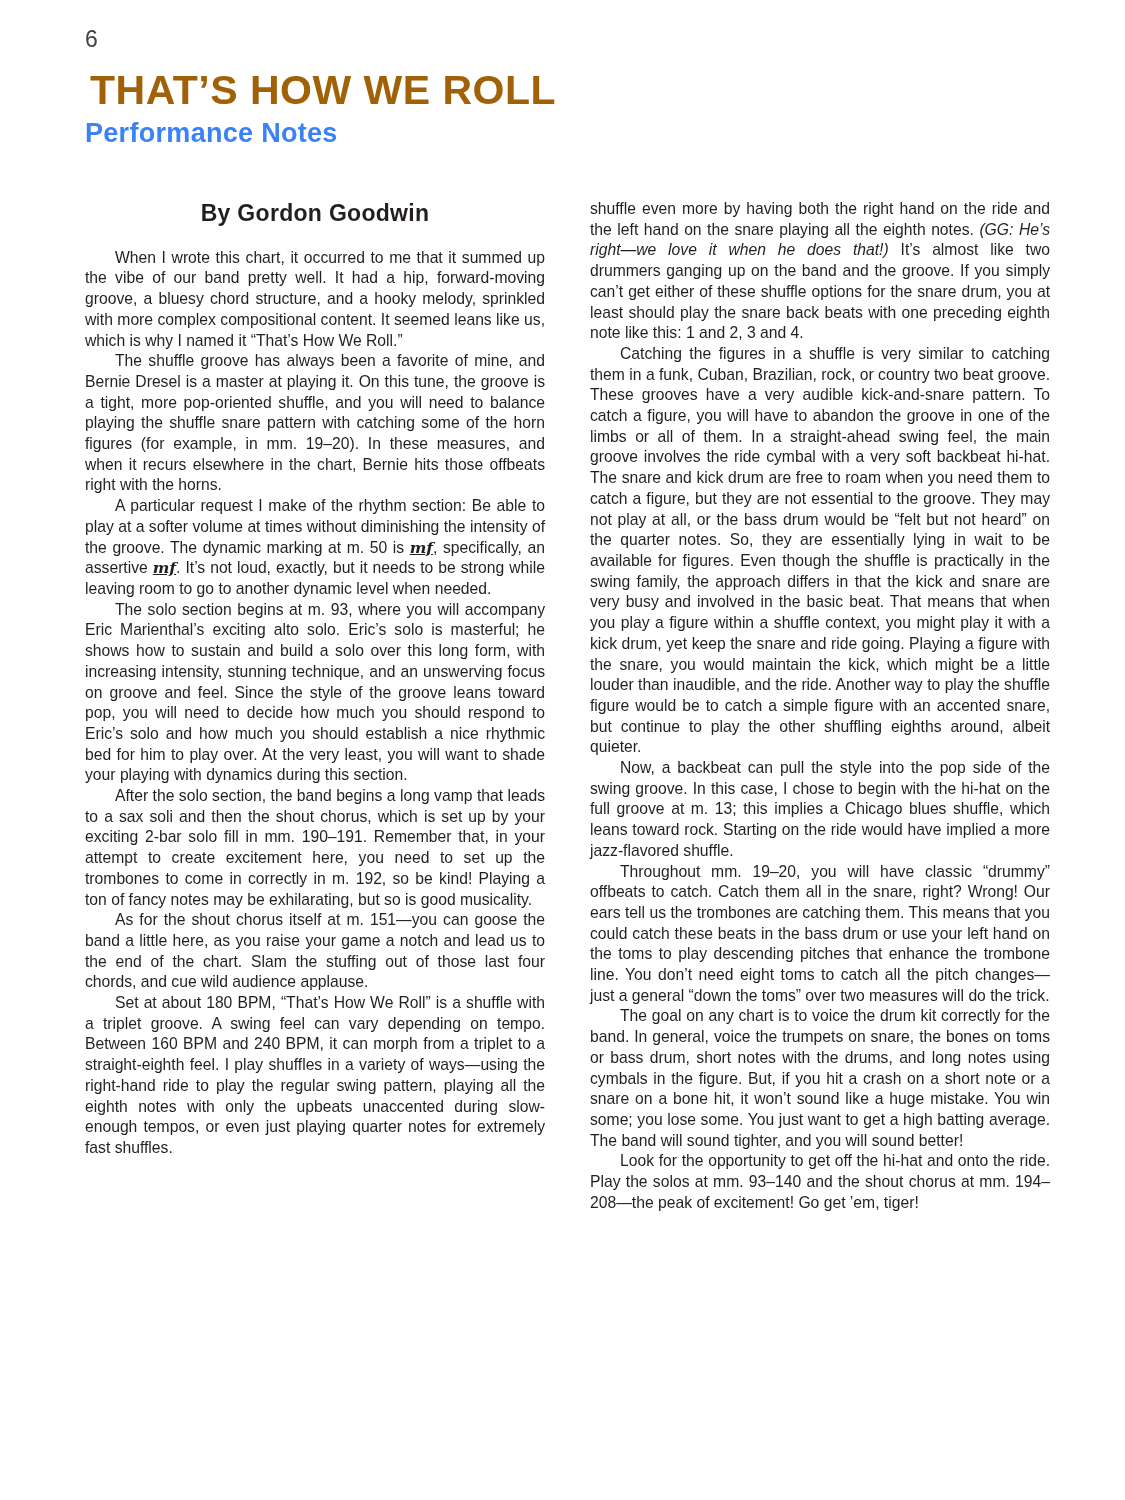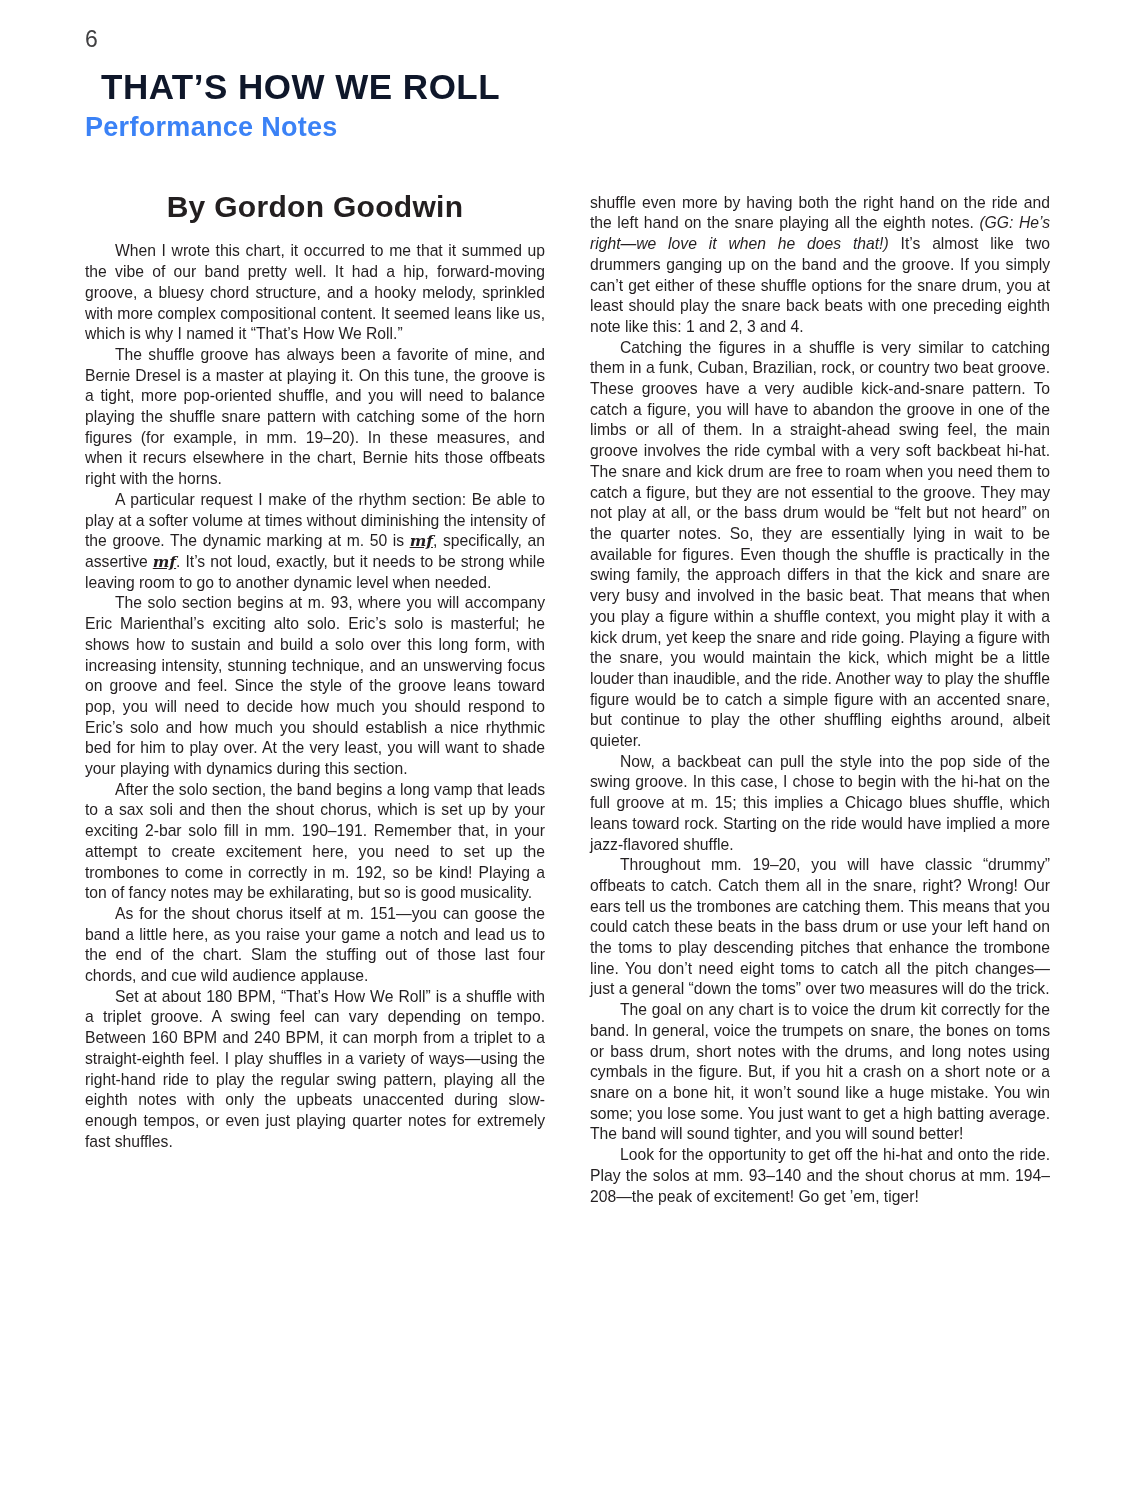--- a/index.html
+++ b/index.html
@@ -18,26 +18,26 @@
     padding: 26px 75px 0 85px;
     overflow: hidden;
   }
   .page-number {
     font-size: 23px;
     font-weight: 400;
     color: #414042;
     letter-spacing: 1px;
   }
   .title {
-    margin: 16px 0 0 16px;
-    font-size: 35px;
+    margin: 16px 0 0 5px;
+    font-size: 41px;
     line-height: 1.05;
     font-weight: 700;
     letter-spacing: 0.5px;
-    color: #0f172a;
+    color: #a16207;
   }
   .subtitle {
     margin: 6px 0 0 0;
     font-size: 27px;
     font-weight: 700;
     color: #3b82f6;
     letter-spacing: 0.3px;
   }
   .columns {
     display: flex;
@@ -57,21 +57,21 @@
     text-indent: 30px;
   }
   .col p.noindent {
     text-indent: 0;
   }
   .col p.cont {
     text-align-last: justify;
   }
   .byline {
     margin: 4px 0 24px 0;
-    font-size: 30px;
+    font-size: 23px;
     font-weight: 700;
     text-align: center;
     letter-spacing: 0.3px;
     color: #231f20;
   }
   .byline.bernie {
     margin-top: 44px;
     margin-bottom: 26px;
   }
   .dyn {
@@ -104,20 +104,20 @@
       <p>The solo section begins at m. 93, where you will accompany Eric Marienthal’s exciting alto solo. Eric’s solo is masterful; he shows how to sustain and build a solo over this long form, with increasing intensity, stunning technique, and an unswerving focus on groove and feel. Since the style of the groove leans toward pop, you will need to decide how much you should respond to Eric’s solo and how much you should establish a nice rhythmic bed for him to play over. At the very least, you will want to shade your playing with dynamics during this section.</p>
       <p>After the solo section, the band begins a long vamp that leads to a sax soli and then the shout chorus, which is set up by your exciting 2-bar solo fill in mm. 190–191. Remember that, in your attempt to create excitement here, you need to set up the trombones to come in correctly in m. 192, so be kind! Playing a ton of fancy notes may be exhilarating, but so is good musicality.</p>
       <p>As for the shout chorus itself at m. 151—you can goose the band a little here, as you raise your game a notch and lead us to the end of the chart. Slam the stuffing out of those last four chords, and cue wild audience applause.</p>
 
       <p>Set at about 180 BPM, “That’s How We Roll” is a shuffle with a triplet groove. A swing feel can vary depending on tempo. Between 160 BPM and 240 BPM, it can morph from a triplet to a straight-eighth feel. I play shuffles in a variety of ways—using the right-hand ride to play the regular swing pattern, playing all the eighth notes with only the upbeats unaccented during slow-enough tempos, or even just playing quarter notes for extremely fast shuffles.</p>
     </div>
 
     <div class="col">
       <p class="noindent"><span>shuffle even more by having both the right hand on the ride and the left hand on the snare playing all the eighth notes. </span><span class="em">(GG: He’s right—we love it when he does that!)</span><span> It’s almost like two drummers ganging up on the band and the groove. If you simply can’t get either of these shuffle options for the snare drum, you at least should play the snare back beats with one preceding eighth note like this: 1 and 2, 3 and 4.</span></p>
       <p>Catching the figures in a shuffle is very similar to catching them in a funk, Cuban, Brazilian, rock, or country two beat groove. These grooves have a very audible kick-and-snare pattern. To catch a figure, you will have to abandon the groove in one of the limbs or all of them. In a straight-ahead swing feel, the main groove involves the ride cymbal with a very soft backbeat hi-hat. The snare and kick drum are free to roam when you need them to catch a figure, but they are not essential to the groove. They may not play at all, or the bass drum would be “felt but not heard” on the quarter notes. So, they are essentially lying in wait to be available for figures. Even though the shuffle is practically in the swing family, the approach differs in that the kick and snare are very busy and involved in the basic beat. That means that when you play a figure within a shuffle context, you might play it with a kick drum, yet keep the snare and ride going. Playing a figure with the snare, you would maintain the kick, which might be a little louder than inaudible, and the ride. Another way to play the shuffle figure would be to catch a simple figure with an accented snare, but continue to play the other shuffling eighths around, albeit quieter.</p>
-      <p>Now, a backbeat can pull the style into the pop side of the swing groove. In this case, I chose to begin with the hi-hat on the full groove at m. 15; this implies a Chicago blues shuffle, which leans toward rock. Starting on the ride would have implied a more jazz-flavored shuffle.</p>
+      <p>Now, a backbeat can pull the style into the pop side of the swing groove. In this case, I chose to begin with the hi-hat on the full groove at m. 13; this implies a Chicago blues shuffle, which leans toward rock. Starting on the ride would have implied a more jazz-flavored shuffle.</p>
       <p>Throughout mm. 19–20, you will have classic “drummy” offbeats to catch. Catch them all in the snare, right? Wrong! Our ears tell us the trombones are catching them. This means that you could catch these beats in the bass drum or use your left hand on the toms to play descending pitches that enhance the trombone line. You don’t need eight toms to catch all the pitch changes—just a general “down the toms” over two measures will do the trick.</p>
       <p>The goal on any chart is to voice the drum kit correctly for the band. In general, voice the trumpets on snare, the bones on toms or bass drum, short notes with the drums, and long notes using cymbals in the figure. But, if you hit a crash on a short note or a snare on a bone hit, it won’t sound like a huge mistake. You win some; you lose some. You just want to get a high batting average. The band will sound tighter, and you will sound better!</p>
       <p>Look for the opportunity to get off the hi-hat and onto the ride. Play the solos at mm. 93–140 and the shout chorus at mm. 194–208—the peak of excitement! Go get ’em, tiger!</p>
     </div>
 
   </div>
 </div>
 
 </body></html>

